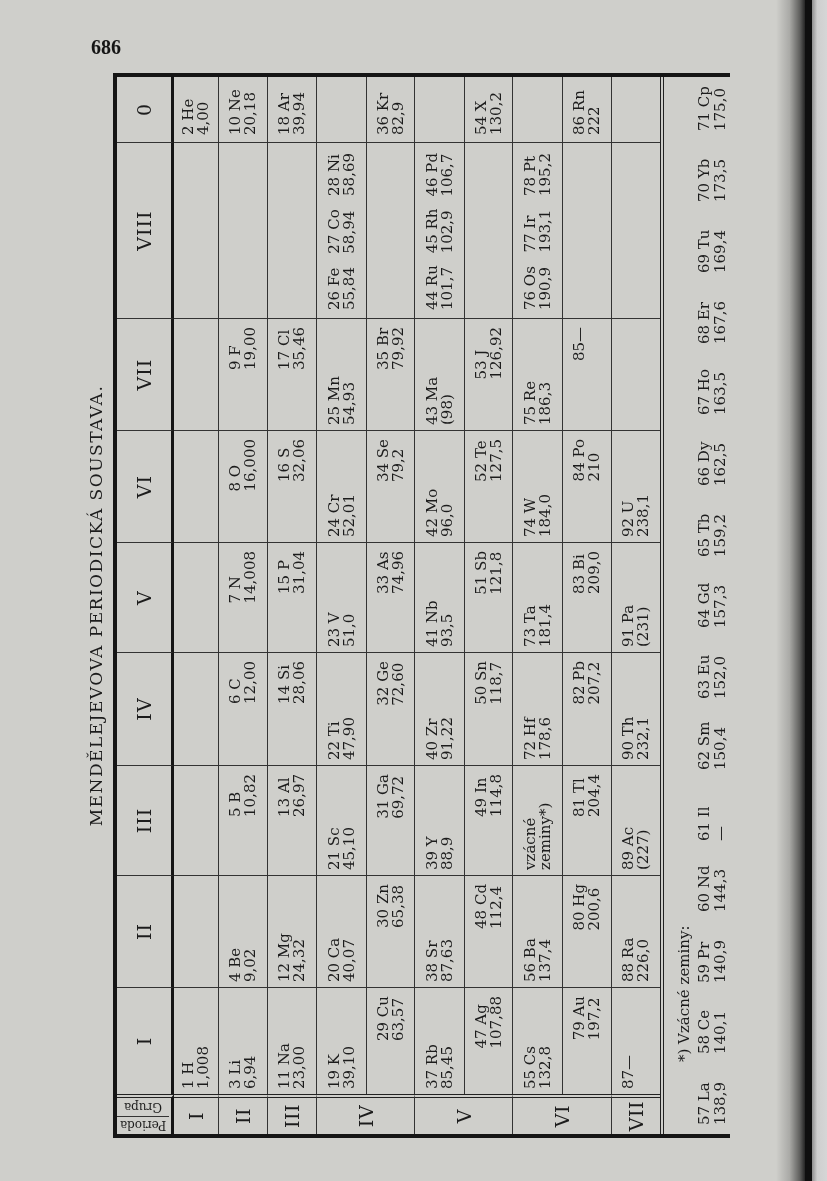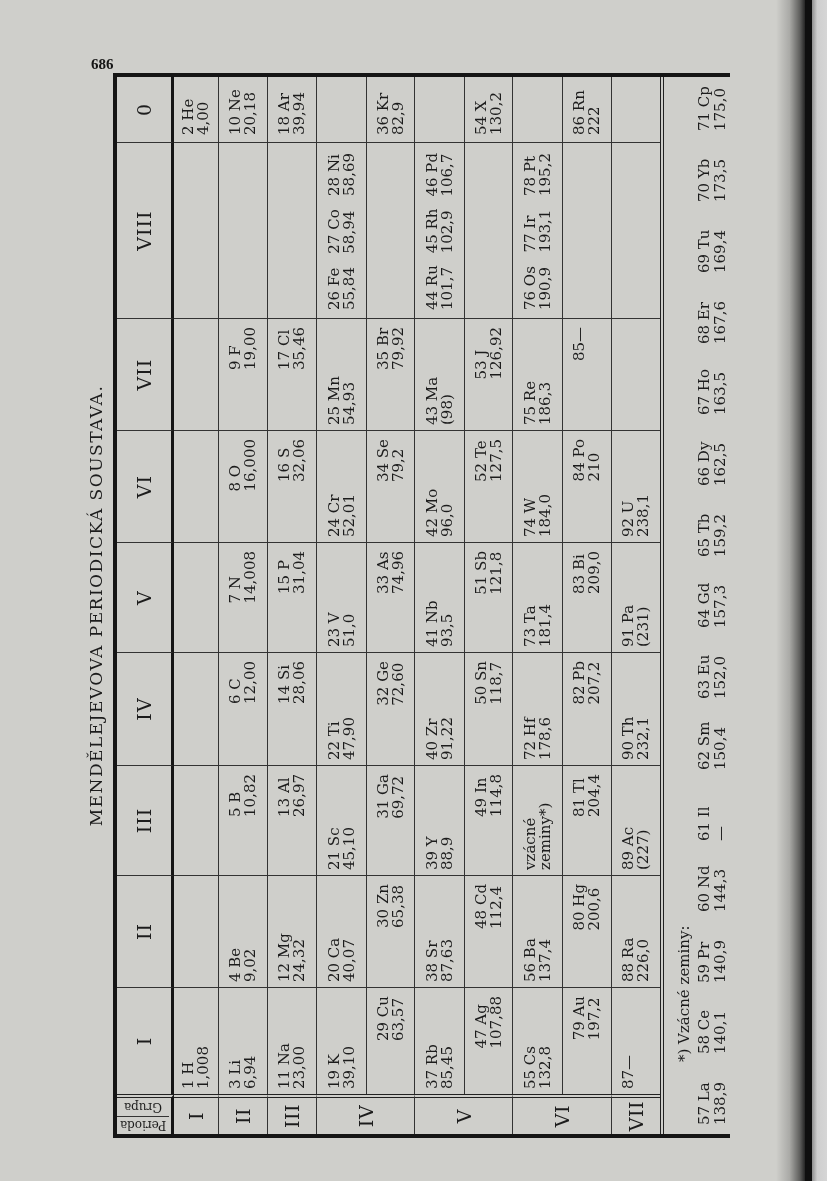--- a/index.html
+++ b/index.html
@@ -4,23 +4,23 @@
 <style>
   * { box-sizing: border-box; margin: 0; padding: 0; }
   html, body { width: 827px; height: 1181px; }
   body {
     position: relative; overflow: hidden;
     background: #cfcfcb;
     font-family: "DejaVu Serif", serif;
     color: #1c1c1c;
   }
   .pagenum {
-    position: absolute; left: 91px; top: 54px;
+    position: absolute; left: 91px; top: 37px;
     font-family: "Liberation Serif", serif; font-weight: bold;
-    font-size: 15px; line-height: 20px; color: #151515; text-align: right;
+    font-size: 20px; line-height: 20px; color: #151515; text-align: right;
   }
   
   .edge-shade { position: absolute; left: 776px; top: 0; width: 30px; height: 1181px;
     background: linear-gradient(to right, rgba(0,0,0,0) 0%, rgba(0,0,0,0.18) 45%, rgba(0,0,0,0.55) 80%, #1a1a1a 100%); }
   .edge-line { position: absolute; left: 805px; top: 0; width: 7px; height: 1181px; background: #0f0f0f; }
   .next-page { position: absolute; left: 812px; top: 0; width: 15px; height: 1181px;
     background: linear-gradient(to right, #8f8f8f 0%, #cfcfcf 35%, #d6d6d6 100%); }
 
   
   .book {

